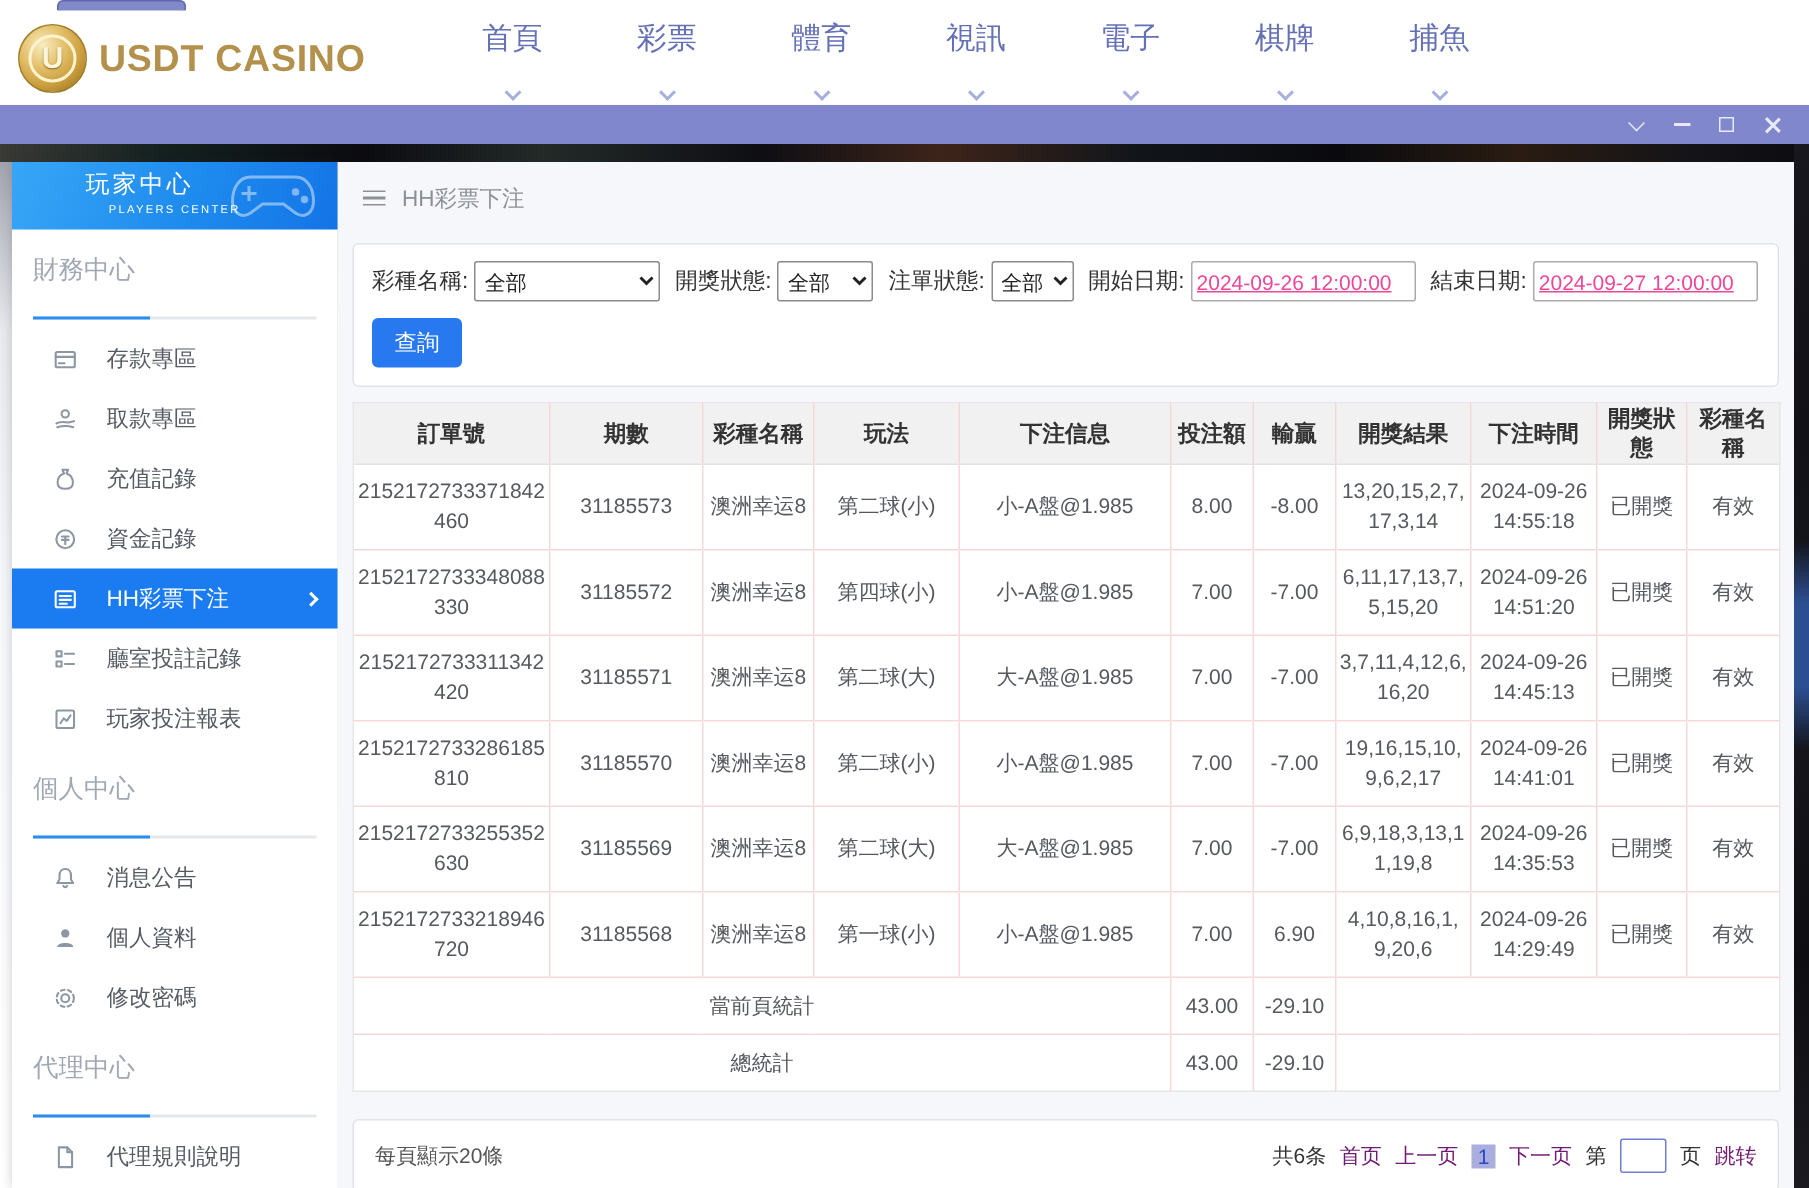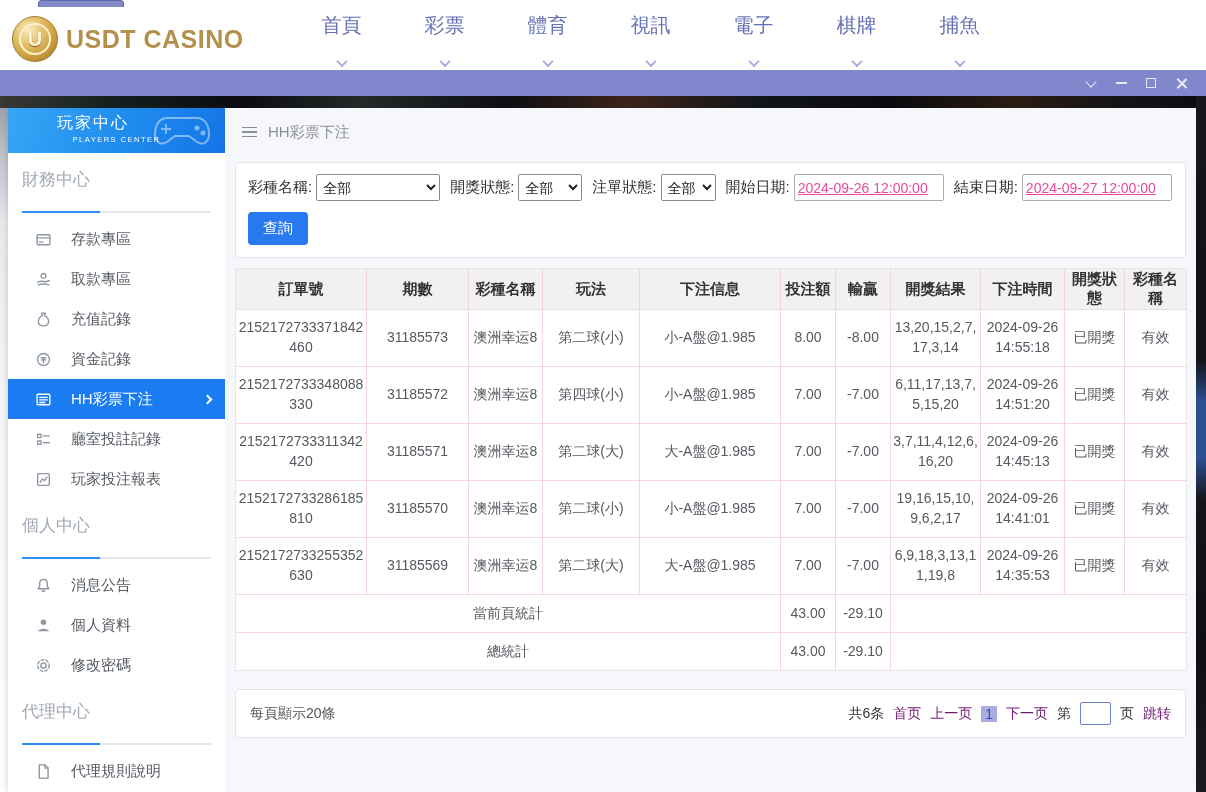--- a/index.html
+++ b/index.html
@@ -431,20 +431,33 @@
                 <td class="">澳洲幸运8</td>
                 <td class="">第二球(大)</td>
                 <td class="">大-A盤@1.985</td>
                 <td class="">7.00</td>
                 <td class="">-7.00</td>
                 <td class="c-result">6,9,18,3,13,11,19,8</td>
                 <td class="">2024-09-26 14:35:53</td>
                 <td class="">已開獎</td>
                 <td class="">有效</td>
               </tr>
+              <tr>
+                <td class="c-order">2152172733218946720</td>
+                <td class="">31185568</td>
+                <td class="">澳洲幸运8</td>
+                <td class="">第一球(小)</td>
+                <td class="">小-A盤@1.985</td>
+                <td class="">7.00</td>
+                <td class="">6.90</td>
+                <td class="c-result">4,10,8,16,1,9,20,6</td>
+                <td class="">2024-09-26 14:29:49</td>
+                <td class="">已開獎</td>
+                <td class="">有效</td>
+              </tr>
               <tr class="summary-row">
                 <td colspan="5">當前頁統計</td>
                 <td>43.00</td>
                 <td>-29.10</td>
                 <td colspan="4"></td>
               </tr>
               <tr class="summary-row">
                 <td colspan="5">總統計</td>
                 <td>43.00</td>
                 <td>-29.10</td>

